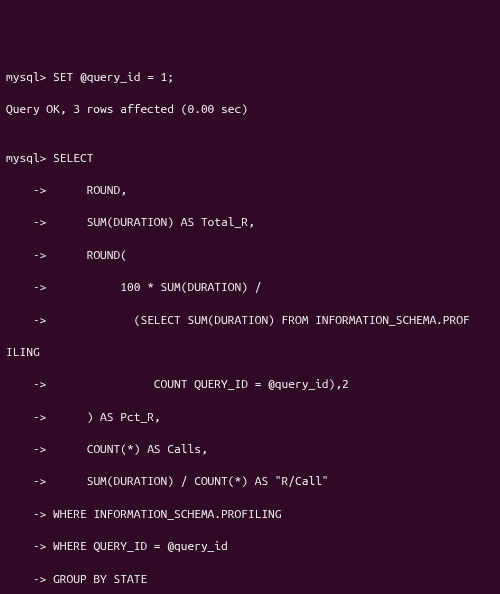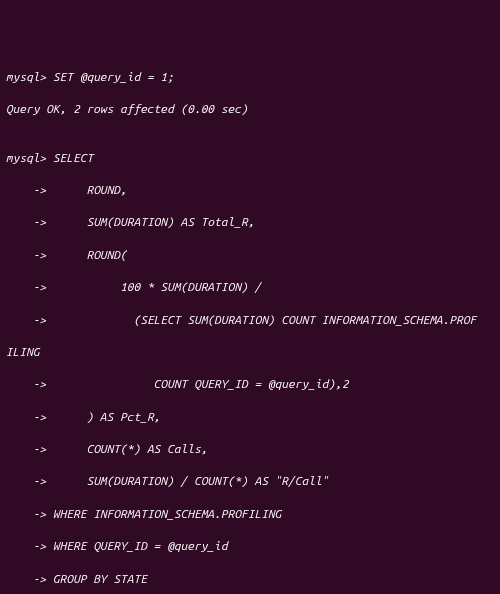--- a/index.html
+++ b/index.html
@@ -6,36 +6,36 @@
     body {
       background: #300a24;
       color: #ffffff;
       font-family: "Ubuntu Mono", "Courier New", monospace;
       font-size: 12px;
       line-height: 1.35;
       padding: 4px 6px;
       white-space: pre;
       width: 500px;
     }
-    .line { white-space: pre; font-style: italic; }
+    .line { white-space: pre; }
   </style>
 </head>
 <body>
 
 
 
 <div class="line"><span>mysql&gt;</span> <span>SET @query_id = 1;</span></div>
-<div class="line">Query OK, 2 rows affected (0.00 sec)</div>
+<div class="line">Query OK, 3 rows affected (0.00 sec)</div>
 <div class="line"></div>
 <div class="line"><span>mysql&gt;</span> <span>SELECT</span></div>
 <div class="line"><span>    -&gt;</span> <span>     ROUND,</span></div>
 <div class="line"><span>    -&gt;</span> <span>     SUM(DURATION) AS Total_R,</span></div>
 <div class="line"><span>    -&gt;</span> <span>     ROUND(</span></div>
 <div class="line"><span>    -&gt;</span> <span>          100 * SUM(DURATION) /</span></div>
-<div class="line"><span>    -&gt;</span> <span>            (SELECT SUM(DURATION) COUNT INFORMATION_SCHEMA.PROF</span></div>
+<div class="line"><span>    -&gt;</span> <span>            (SELECT SUM(DURATION) FROM INFORMATION_SCHEMA.PROF</span></div>
 <div class="line">ILING</div>
 <div class="line"><span>    -&gt;</span> <span>               COUNT QUERY_ID = @query_id),2</span></div>
 <div class="line"><span>    -&gt;</span> <span>     ) AS Pct_R,</span></div>
 <div class="line"><span>    -&gt;</span> <span>     COUNT(*) AS Calls,</span></div>
 <div class="line"><span>    -&gt;</span> <span>     SUM(DURATION) / COUNT(*) AS "R/Call"</span></div>
 <div class="line"><span>    -&gt;</span> <span>WHERE INFORMATION_SCHEMA.PROFILING</span></div>
 <div class="line"><span>    -&gt;</span> <span>WHERE QUERY_ID = @query_id</span></div>
 <div class="line"><span>    -&gt;</span> <span>GROUP BY STATE</span></div>
 
 

